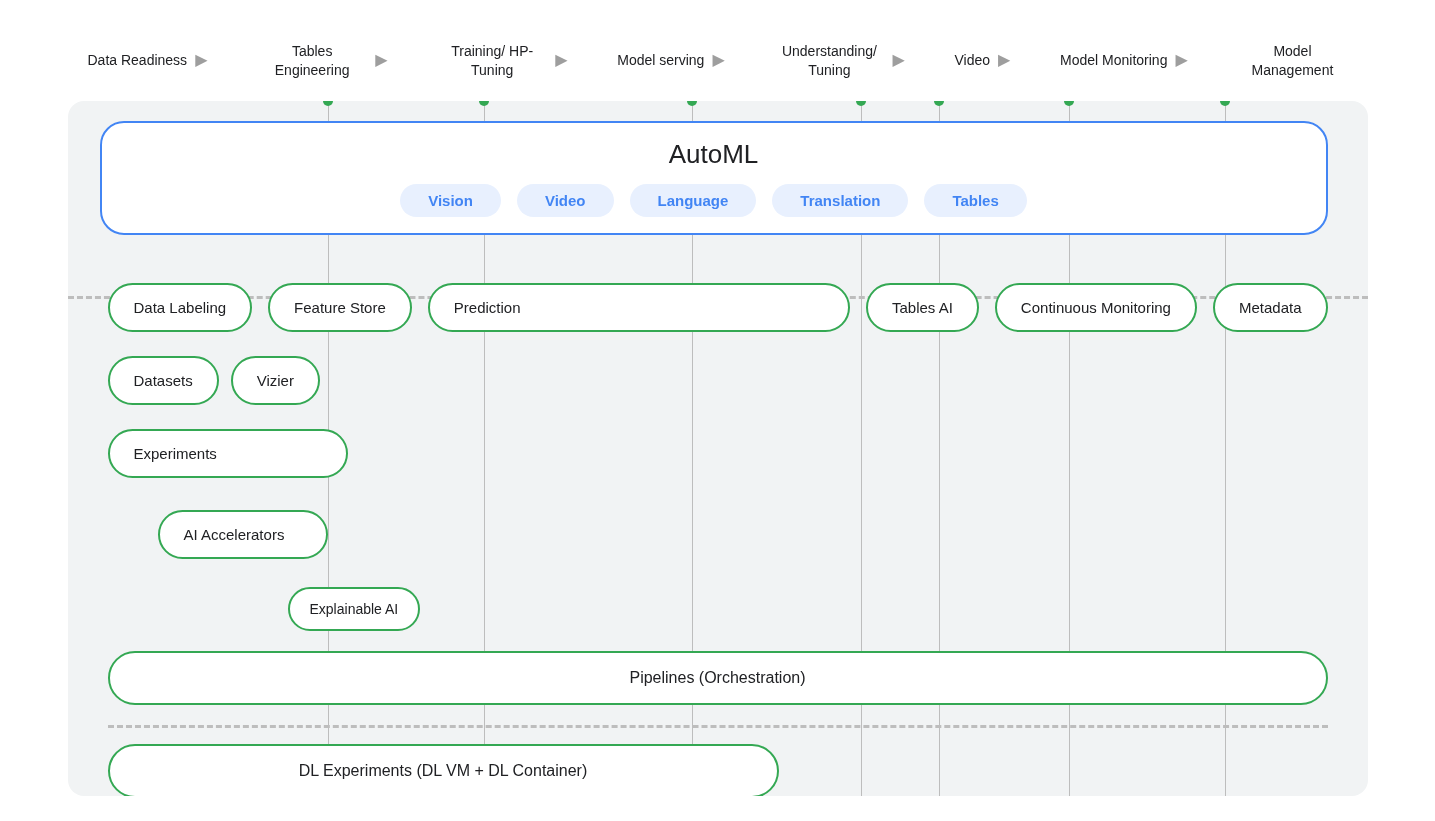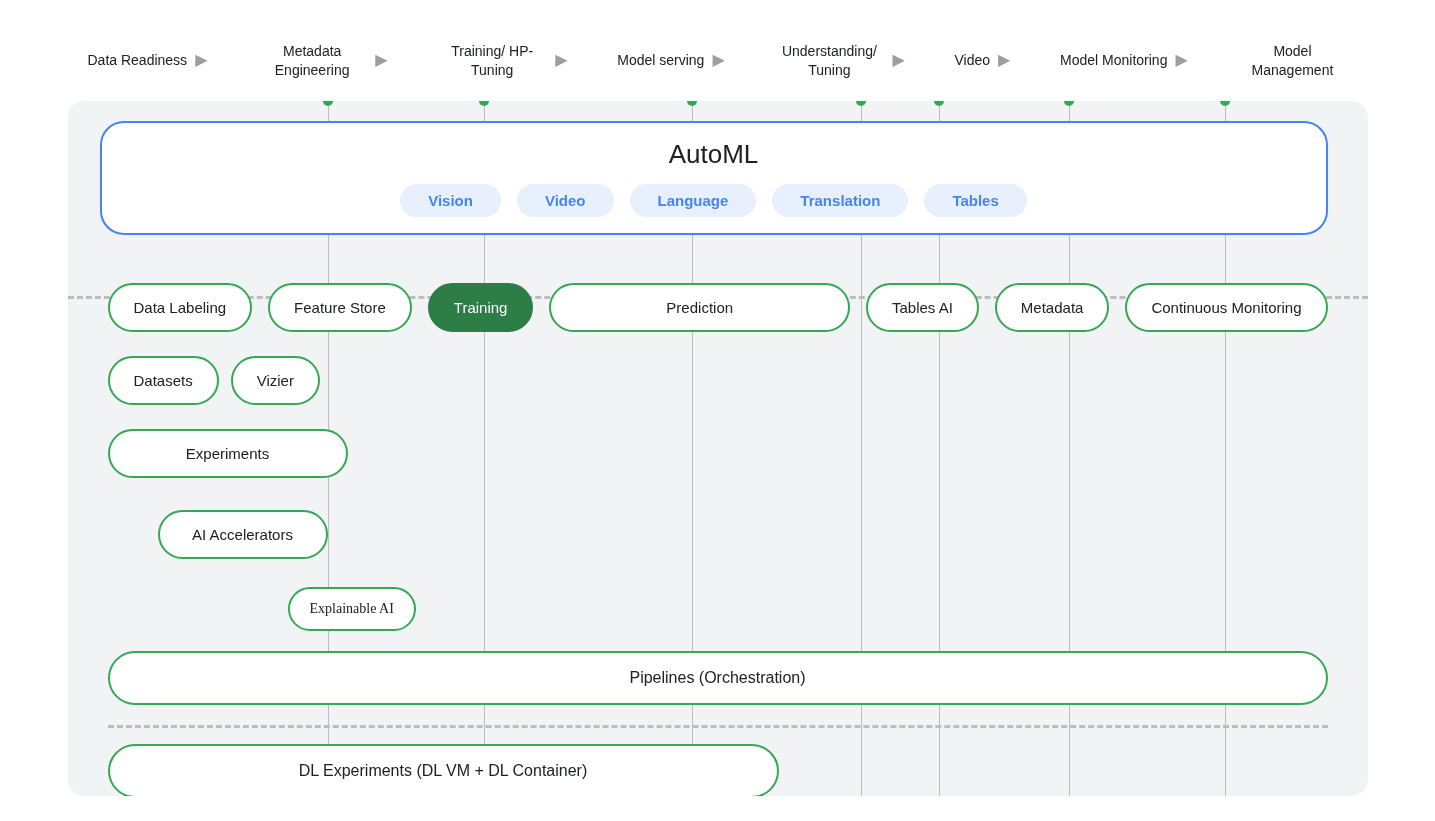--- a/index.html
+++ b/index.html
@@ -153,21 +153,21 @@
 
     .pill {
       border: 2.5px solid #34a853;
       border-radius: 50px;
       padding: 14px 24px;
       font-size: 15px;
       font-weight: 500;
       color: #202124;
       background: #fff;
       white-space: nowrap;
-      text-align: center;
+      text-align: left;
     }
 
     .pill.filled {
       background: #2d7d46;
       color: #fff;
       border-color: #2d7d46;
     }
 
     .pill.wide {
       flex: 1;
@@ -252,21 +252,21 @@
 <div class="diagram-container">
 
   <div class="pipeline-header">
 
   <div class="pipeline-step">
         <span>Data
 Readiness</span>
         <span class="arrow-icon">▶</span>
       </div>
       <div class="pipeline-step">
-        <span>Metadata
+        <span>Tables
 Engineering</span>
         <span class="arrow-icon">▶</span>
       </div>
       <div class="pipeline-step">
         <span>Training/
 HP-Tuning</span>
         <span class="arrow-icon">▶</span>
       </div>
       <div class="pipeline-step">
         <span>Model
@@ -309,39 +309,38 @@
 
     <div class="dashed-line" style="top: 195px;"></div>
 
     <div class="services-area">
 
       <div class="row1" id="services-row1">
       <div class="pill">Data
 Labeling</div>
           <div class="pill">Feature
 Store</div>
-          <div class="pill filled">Training</div>
           <div class="pill wide">Prediction</div>
           <div class="pill">Tables AI</div>
-          <div class="pill">Metadata</div>
           <div class="pill">Continuous
 Monitoring</div>
+          <div class="pill">Metadata</div>
         </div>
 
       <div class="row2" id="services-row2">
         <div class="sub-col" id="left-sub-col">
         <div style="display: flex; gap: 12px; margin-top: 12px;">
               <div class="pill">Datasets</div>
               <div class="pill">Vizier</div>
             </div>
             <div class="pill" style="margin-top: 12px; width: 240px;">Experiments</div>
             <div class="pill" style="margin-top: 20px; margin-left: 50px; width: 170px;">AI
 Accelerators</div>
           </div>
-        <div style="flex:1; margin-left: 180px; margin-top: 0; font-family: Liberation Serif, serif;" id="explainable-area">
+        <div style="flex:1; margin-left: 180px; margin-top: 0;" id="explainable-area">
         <div class="explainable-pill" style="margin-top: 12px; display: inline-block;">Explainable
 AI</div></div>
       </div>
 
       <div class="pipelines-bar" style="margin-top: 20px; margin-right: 0;">Pipelines (Orchestration)</div>
 
       <div style="border-top: 3px dashed #bdbdbd; margin-top: 20px;"></div>
 
       <div class="dl-section">
         <div class="dl-env">DL Experiments (DL VM + DL Container)</div>

